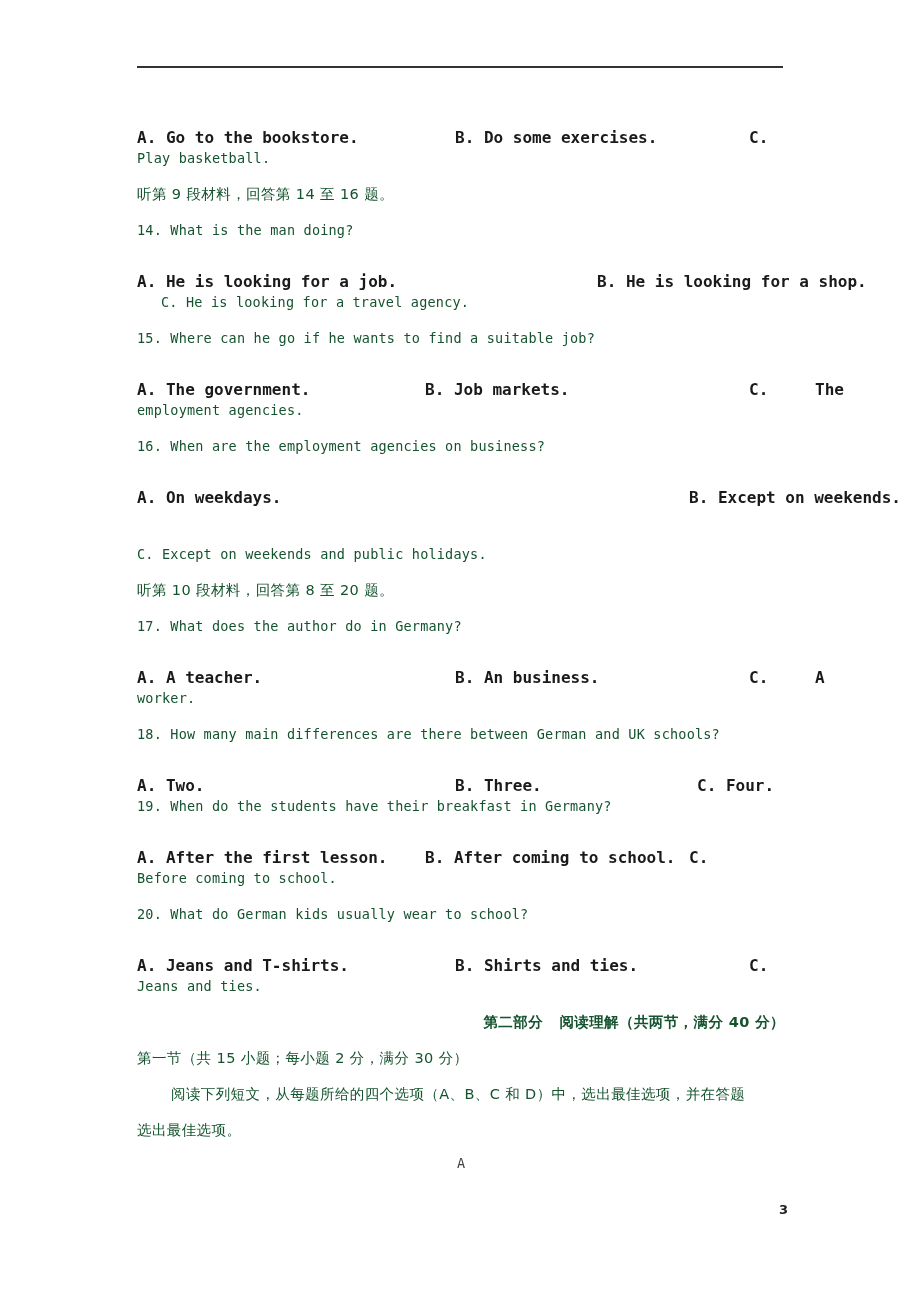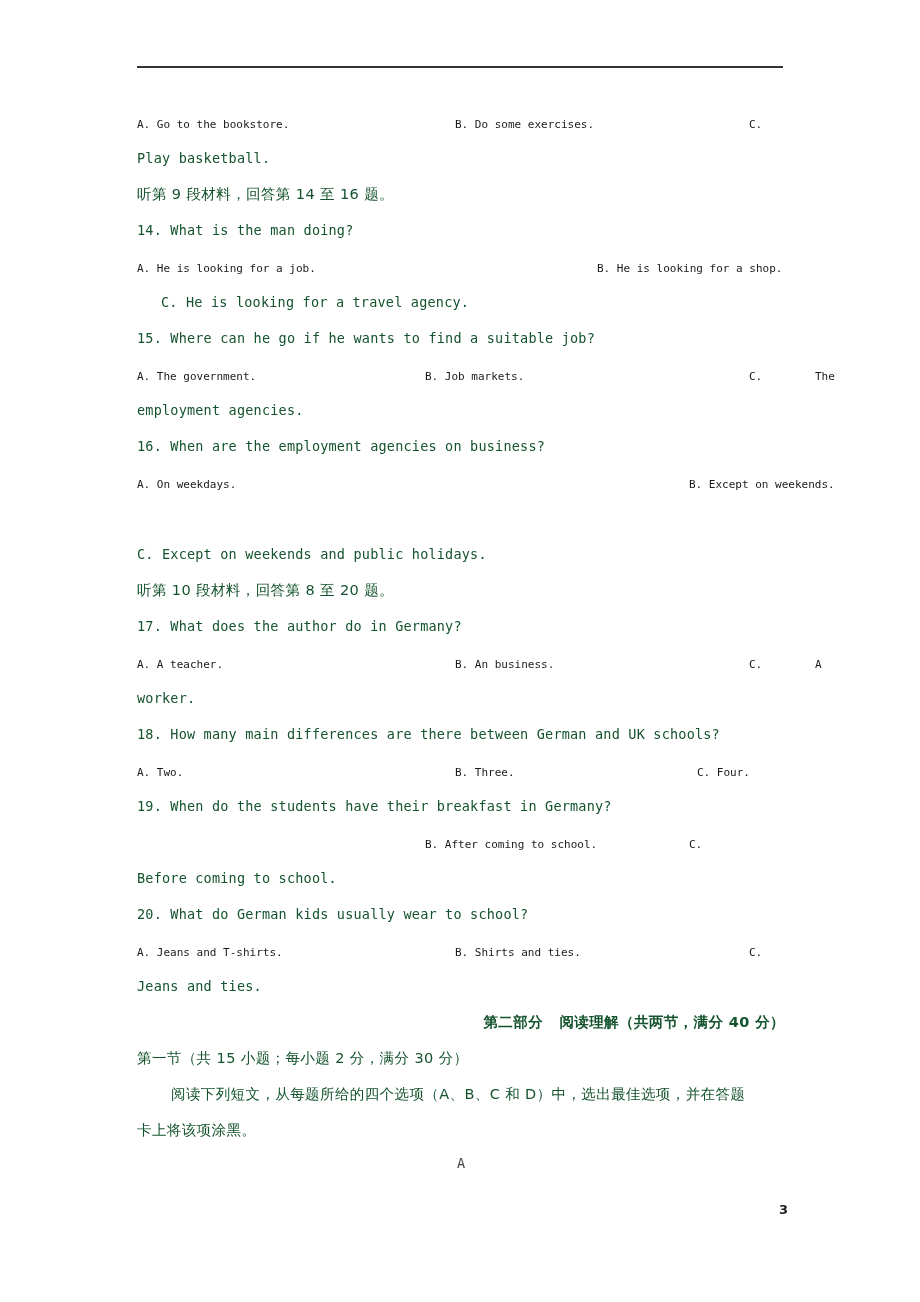--- a/index.html
+++ b/index.html
@@ -60,24 +60,25 @@
     text-align: right;
   }
   
   .opts {
     position: relative;
     height: 36px;
     line-height: 36px;
   }
   .opts .col {
     position: absolute;
-    top: 3px;
+    top: 16px;
     white-space: pre;
     font-family: "DejaVu Sans Mono", "Liberation Mono", monospace;
-    font-size: 11px;
+    font-size: 16px;
+    font-weight: bold;
   }
   .col-a { left: 0px; }
   .col-b { left: 318px; }
   .col-b2 { left: 288px; }
   .col-b3 { left: 448px; margin-left: 12px; }
   .col-c { left: 612px; }
   .col-c2 { left: 552px; }
   .col-c3 { left: 560px; }
   .col-cw { left: 612px; }
   .col-tail { left: 678px; }
@@ -156,37 +157,38 @@
 
     <div class="line en">18. How many main differences are there between German and UK schools?</div>
     <div class="opts">
       <span class="col col-a">A. Two.</span>
       <span class="col col-b">B. Three.</span>
       <span class="col col-c3">C. Four.</span>
     </div>
 
     <div class="line en">19. When do the students have their breakfast in Germany?</div>
     <div class="opts">
+      <span class="col col-a">A. After the first lesson.</span>
       <span class="col col-b2">B. After coming to school.</span>
       <span class="col col-c2">C.</span>
     </div>
     <div class="line en">Before coming to school.</div>
 
     <div class="line en">20. What do German kids usually wear to school?</div>
     <div class="opts">
       <span class="col col-a">A. Jeans and T-shirts.</span>
       <span class="col col-b">B. Shirts and ties.</span>
       <span class="col col-cw">C.</span>
     </div>
     <div class="line en">Jeans and ties.</div>
 
     <div class="line cn cn-bold">第二部分   阅读理解（共两节，满分 40 分）</div>
     <div class="line cn">第一节（共 15 小题；每小题 2 分，满分 30 分）</div>
     <div class="line cn indent-para">阅读下列短文，从每题所给的四个选项（A、B、C 和 D）中，选出最佳选项，并在答题</div>
-    <div class="line cn">卡上将该项涂黑。</div>
+    <div class="line cn">选出最佳选项。</div>
 
     <div class="center-mark">A</div>
 
   </div>
 
   <div class="page-number">3</div>
 
 </div>
 
 </body></html>

